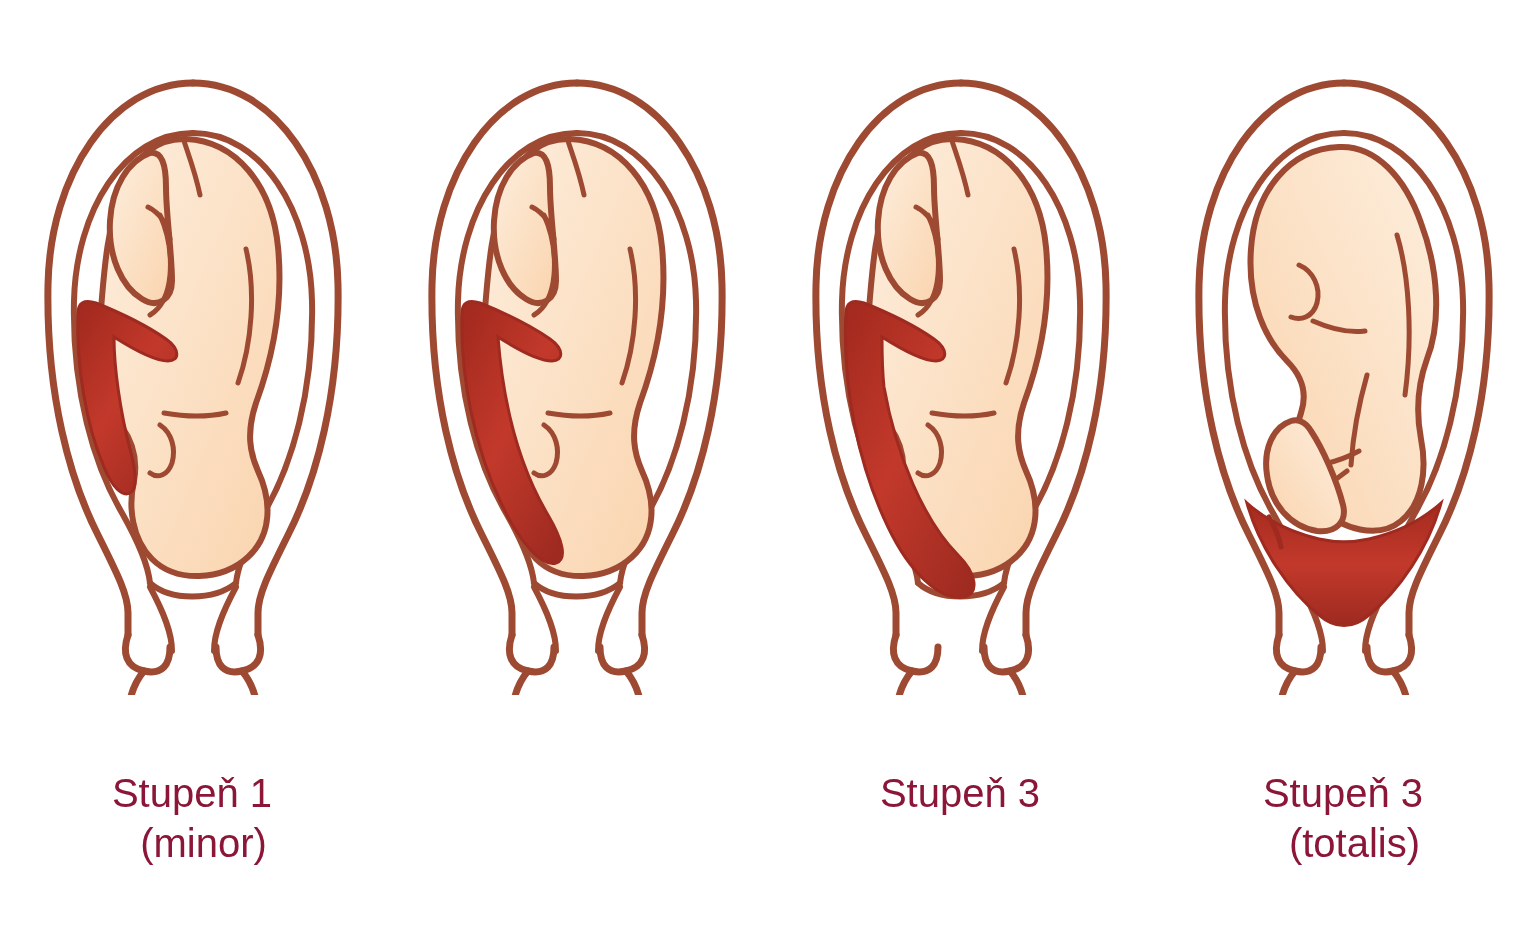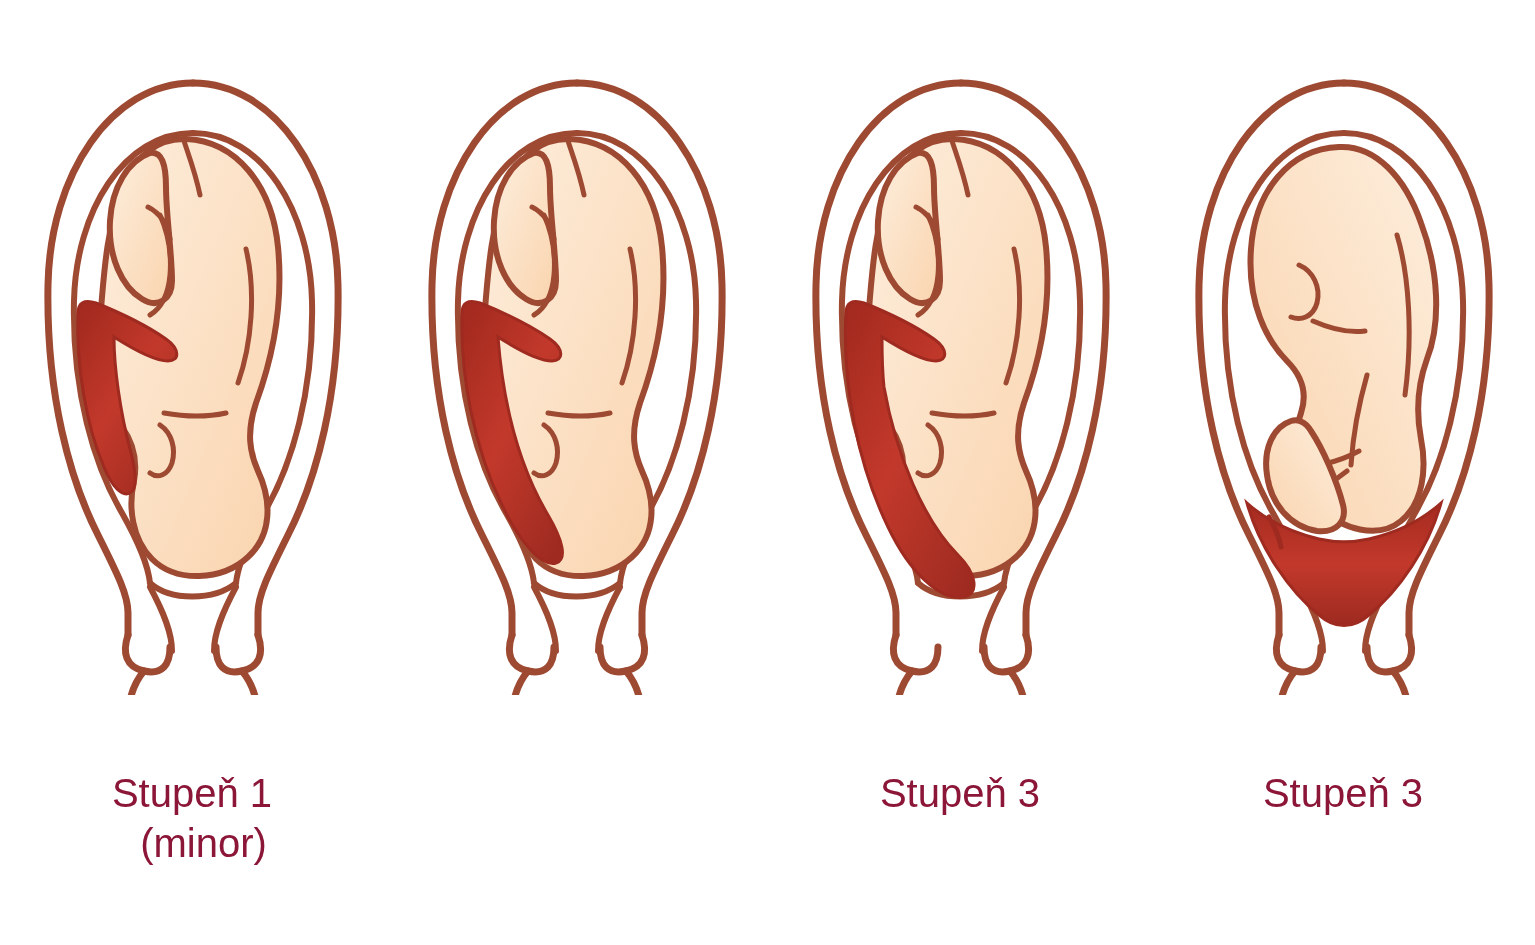--- a/index.html
+++ b/index.html
@@ -303,16 +303,17 @@
       <path fill="url(#plc4)" stroke="#9E2A20" stroke-width="3" d="M96 468 C 108 512 138 556 168 580
            C 184 594 202 594 218 580
            C 248 556 278 512 290 468
            C 270 486 244 498 218 504
            C 200 508 186 508 168 504
            C 142 498 116 486 96 468 Z"></path>
       <path fill="none" stroke="#9E2A20" stroke-width="5" stroke-linecap="round" d="M118 482 C 124 492 128 502 130 512"></path>
     </svg>
     <div class="caption">
       <span>Stupeň 3</span>
+      <span class="l2">(totalis)</span>
     </div>
   </div>
 
 </div>
 
 </body></html>

